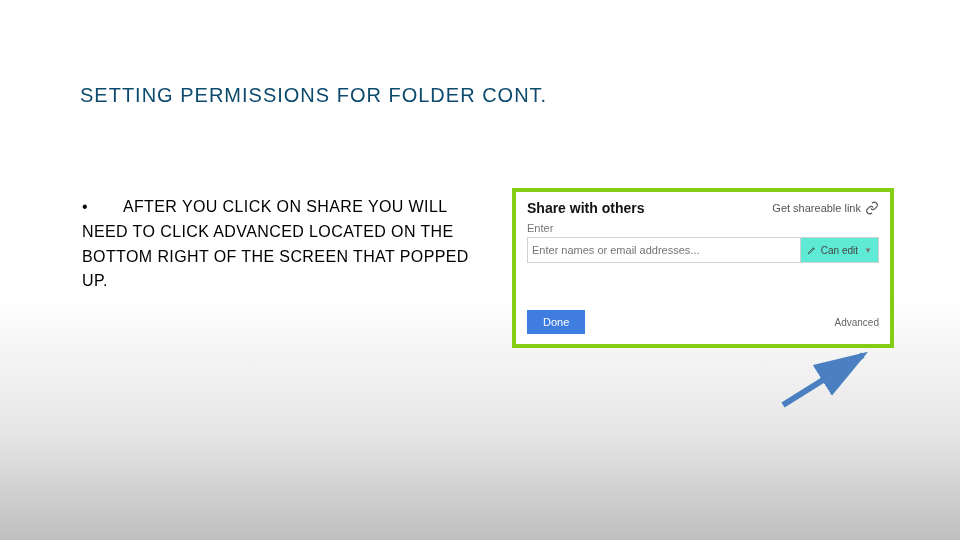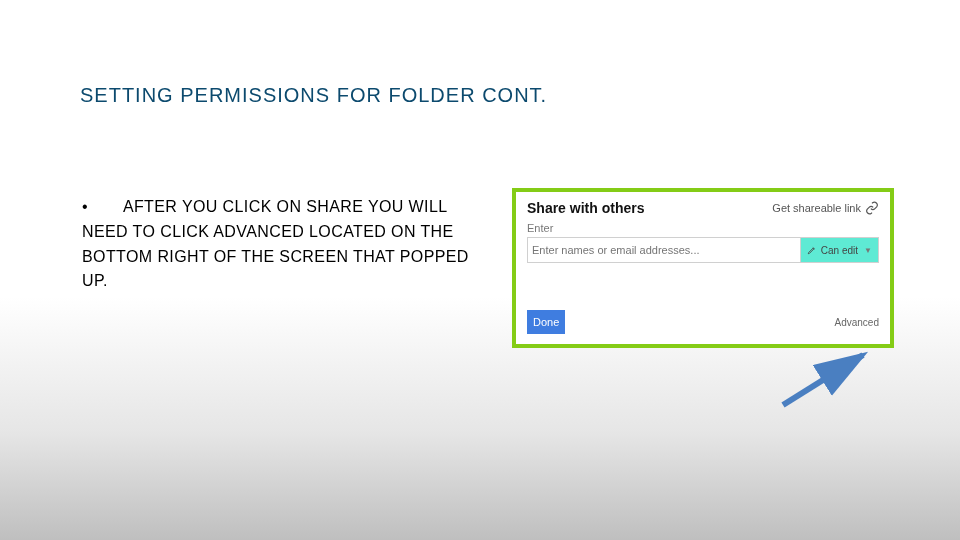--- a/index.html
+++ b/index.html
@@ -33,21 +33,21 @@
   }
   .perm-btn{
     min-width:70px;height:26px;box-sizing:border-box;
     border:1px solid #d0d0d0;border-left:none;font-size:10px;color:#444;background:#5eead4;
     display:flex;align-items:center;justify-content:center;gap:4px;padding:0 6px;cursor:pointer;
   }
   .perm-btn .pen{width:10px;height:10px;}
   .perm-btn .caret{font-size:8px;color:#777;margin-left:2px;}
   .dlg-footer{display:flex;justify-content:space-between;align-items:center;padding:0 11px;position:absolute;bottom:10px;left:0;right:0;}
   .done-btn{
-    background:#3f7de0;color:#fff;font-size:11px;border:none;padding:6px 6px;cursor:pointer;
+    background:#3f7de0;color:#fff;font-size:11px;border:none;padding:6px 16px;cursor:pointer;
   }
   .adv-link{font-size:10px;color:#666;cursor:pointer;}
   .arrow{
     position:absolute;left:778px;top:350px;width:100px;height:60px;pointer-events:none;
   }
 </style>
 </head>
 <body>
 
 <div class="title">SETTING PERMISSIONS FOR FOLDER CONT.</div>

